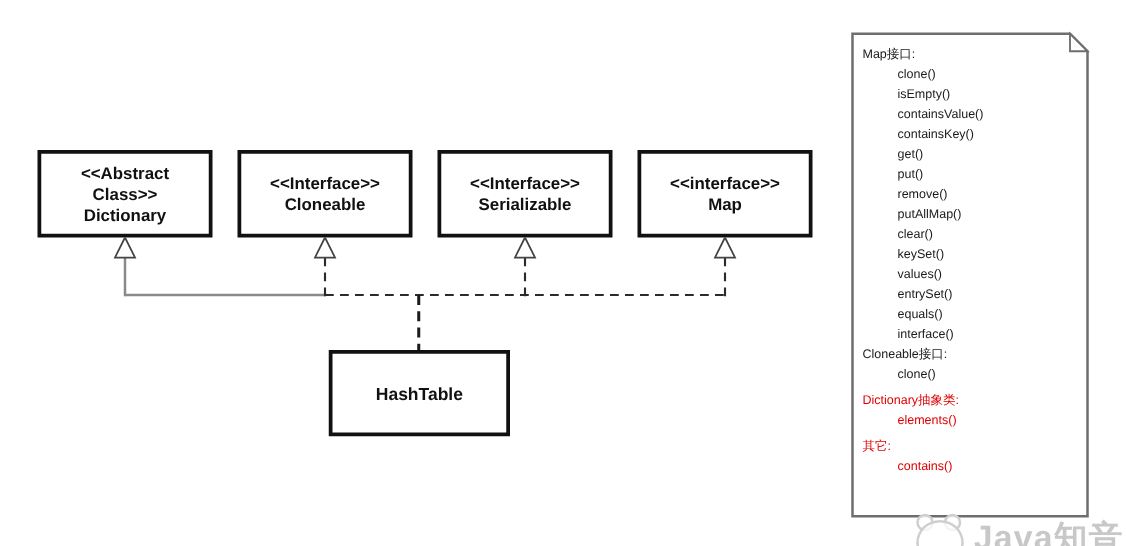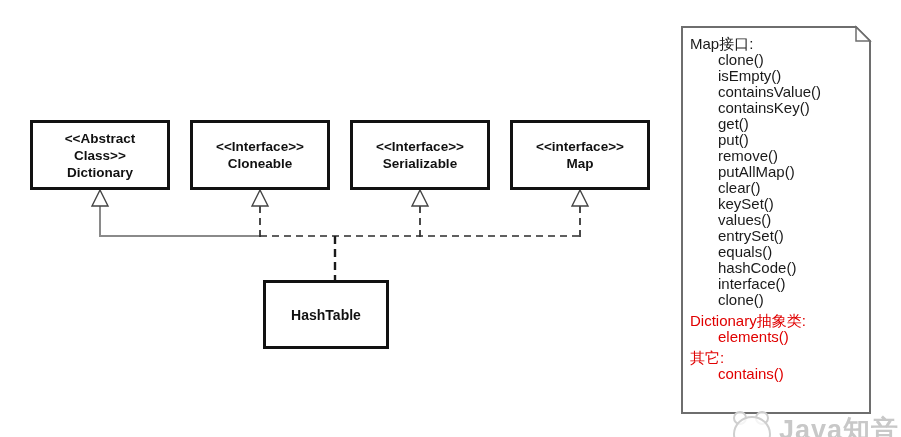--- a/index.html
+++ b/index.html
@@ -28,32 +28,32 @@
     z-index: 1;
   }
   #box-dictionary   { left: 30px;  top: 120px; }
   #box-cloneable    { left: 190px; top: 120px; }
   #box-serializable { left: 350px; top: 120px; }
   #box-map          { left: 510px; top: 120px; }
   #box-hashtable {
     position: absolute;
     box-sizing: border-box;
     left: 263px; top: 280px;
-    width: 126px; height: 69px;
+    width: 145px; height: 69px;
     border: 3px solid #111;
     background: #fff;
     display: flex; align-items: center; justify-content: center;
     font-weight: bold; font-size: 14px; color: #111;
     z-index: 1;
   }
   #note-text {
     position: absolute;
     left: 690px; top: 36px;
     width: 175px;
-    font-size: 15px; line-height: 16px;
+    font-size: 10px; line-height: 16px;
     color: #1a1a1a;
     z-index: 2;
   }
   .nheading { padding-left: 0; }
   .nitem    { padding-left: 28px; }
   .red      { color: #e00000; }
   .gap      { margin-top: 5px; }
   #watermark {
     position: absolute;
     left: 731px; top: 368px;
@@ -154,22 +154,22 @@
     <div class="nitem">containsKey()</div>
     <div class="nitem">get()</div>
     <div class="nitem">put()</div>
     <div class="nitem">remove()</div>
     <div class="nitem">putAllMap()</div>
     <div class="nitem">clear()</div>
     <div class="nitem">keySet()</div>
     <div class="nitem">values()</div>
     <div class="nitem">entrySet()</div>
     <div class="nitem">equals()</div>
-    <div class="nitem">hashCode()</div>
     <div class="nitem">interface()</div>
+    <div class="nheading">Cloneable接口:</div>
     <div class="nitem">clone()</div>
     <div class="nheading red gap">Dictionary抽象类:</div>
     <div class="nitem red">elements()</div>
     <div class="nheading red gap">其它:</div>
     <div class="nitem red">contains()</div>
   </div>
 
   <div id="watermark">
     <div id="watermark-logo">
       <div class="wm-ear-l"></div>

